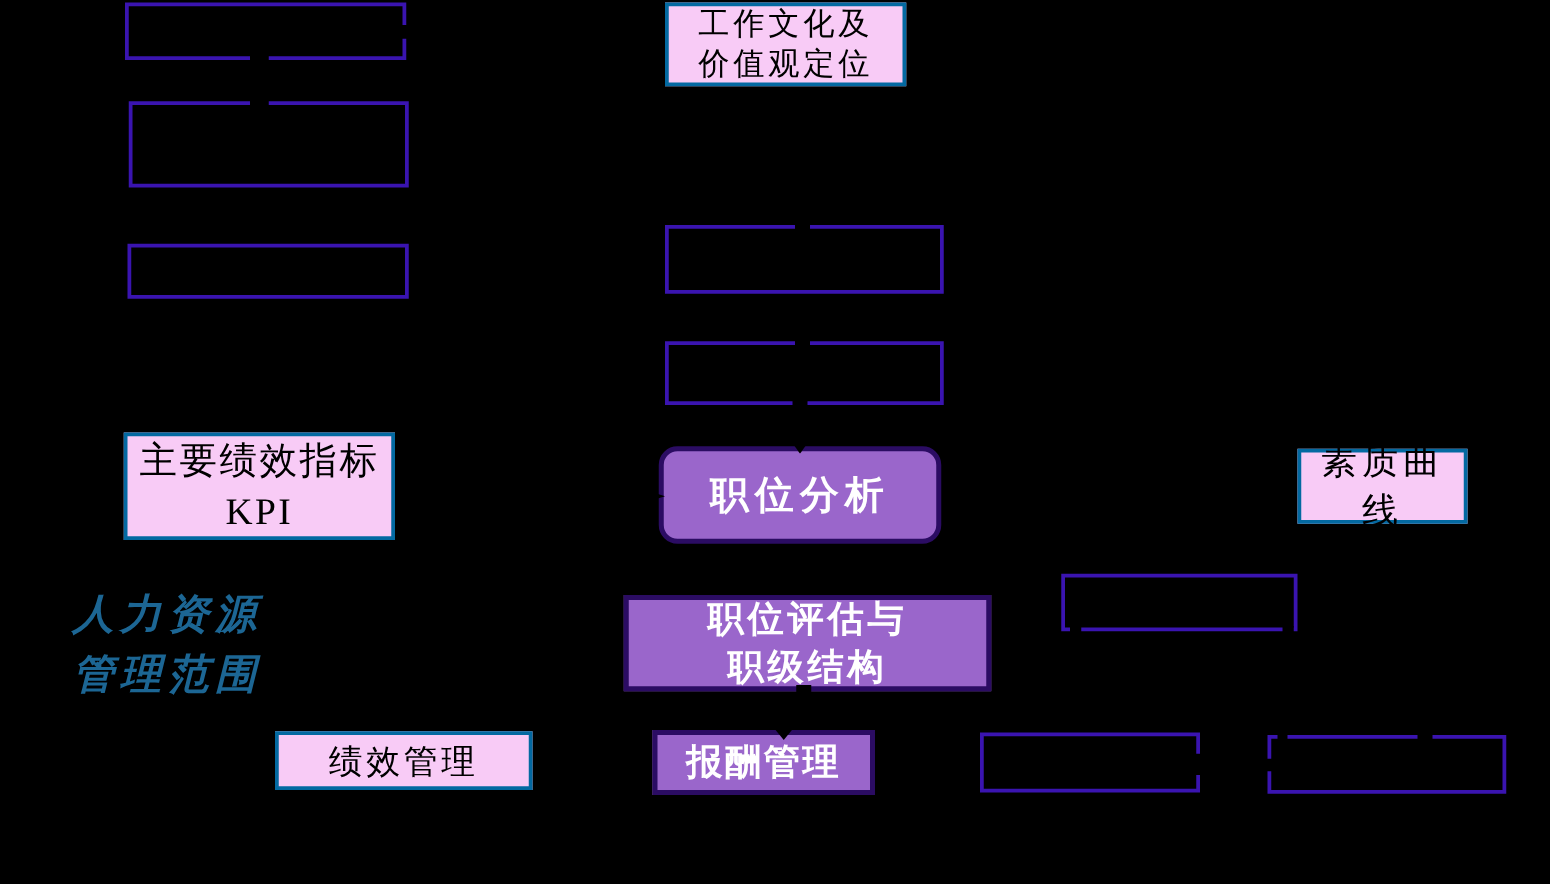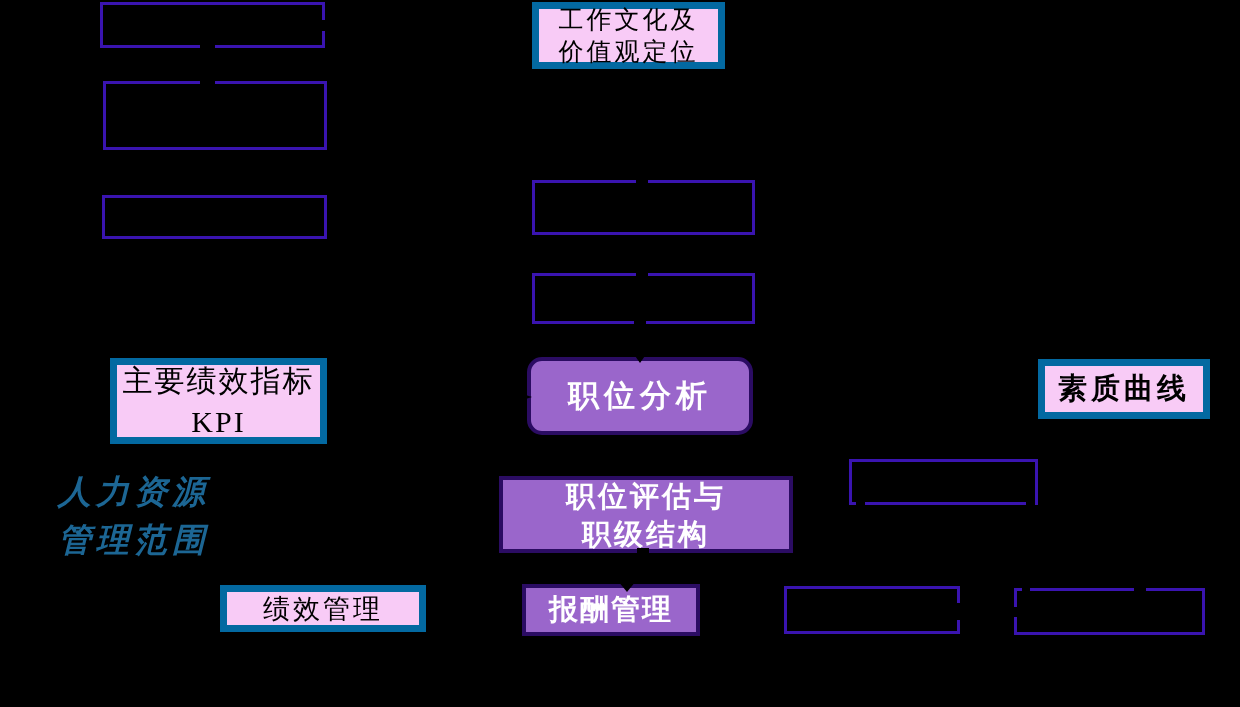--- a/index.html
+++ b/index.html
@@ -26,21 +26,21 @@
   .box span {
     white-space: pre-line;
     display: block;
   }
   .box.empty {
     background: #000000;
     border: 3px solid #3A14B0;
   }
   .box.pink {
     background: #F8CBF6;
-    border: 7px solid #0369a1;
+    border: 3px solid #0369a1;
     color: #000000;
     font-family: "Liberation Serif", "DejaVu Serif", serif;
   }
   .box.purple {
     background: #9A66CB;
     border: 4px solid #2B0C63;
     color: #FFFFFF;
     font-family: "Liberation Sans", "DejaVu Sans", sans-serif;
     font-weight: bold;
   }
@@ -90,30 +90,30 @@
   <div class="box empty" style="left:102px; top:195px; width:225px; height:44px;"></div>
 
   <div class="box pink" style="left:532px; top:2px; width:193px; height:67px;">
     <span class="t-culture">工作文化及
 价值观定位</span>
   </div>
 
   <div class="box empty" style="left:532px; top:180px; width:223px; height:55px;"></div>
   <div class="box empty" style="left:532px; top:273px; width:223px; height:51px;"></div>
 
-  <div class="box pink" style="left:99px; top:358px; width:217px; height:86px;margin-left:11px;">
+  <div class="box pink" style="left:99px; top:346px; width:217px; height:86px;">
     <span class="t-kpi">主要绩效指标
 KPI</span>
   </div>
 
   <div class="box purple" style="left:527px; top:357px; width:226px; height:78px;border-radius:15px;">
     <span class="t-jobanalysis">职位分析</span>
   </div>
 
-  <div class="box pink" style="left:1038px; top:359px; width:172px; height:60px;font-weight:bold;">
+  <div class="box pink" style="left:1038px; top:359px; width:136px; height:60px;">
     <span class="t-quality">素质曲线</span>
   </div>
 
   <div class="box empty" style="left:849px; top:459px; width:189px; height:46px;"></div>
 
   <div class="box purple" style="left:499px; top:476px; width:294px; height:77px;">
     <span class="t-jobeval">职位评估与
 职级结构</span>
   </div>
 

